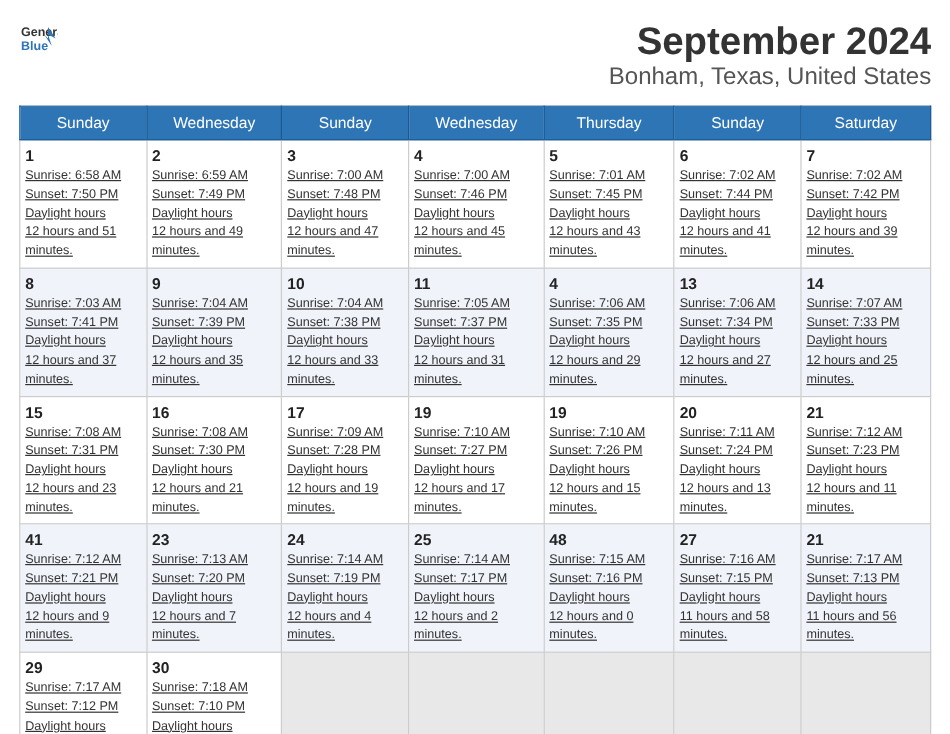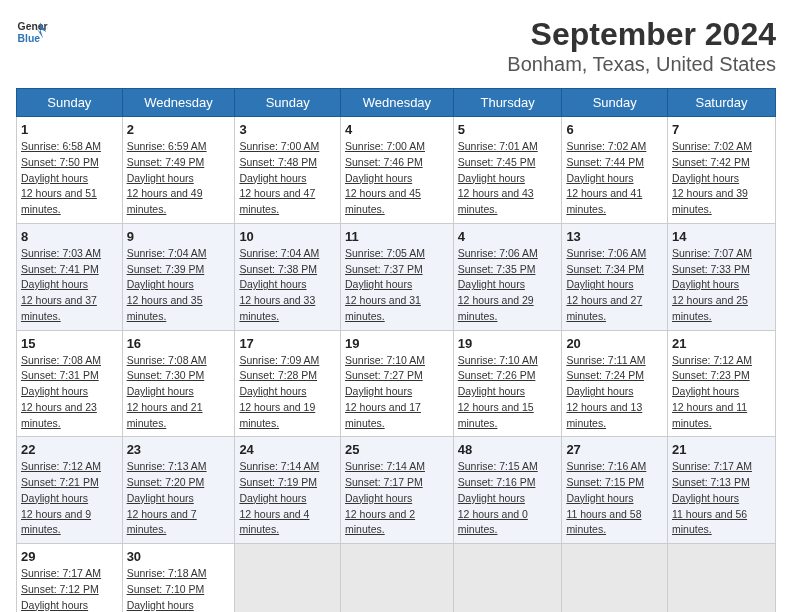--- a/index.html
+++ b/index.html
@@ -200,21 +200,21 @@
           <span class="day-num">20</span>
           <div class="day-info">Sunrise: 7:11 AM<br>Sunset: 7:24 PM<br>Daylight hours<br>12 hours and 13 minutes.</div>
         </td>
         <td>
           <span class="day-num">21</span>
           <div class="day-info">Sunrise: 7:12 AM<br>Sunset: 7:23 PM<br>Daylight hours<br>12 hours and 11 minutes.</div>
         </td>
       </tr>
       <tr>
         <td>
-          <span class="day-num">22</span>
+          <span class="day-num">41</span>
           <div class="day-info">Sunrise: 7:12 AM<br>Sunset: 7:21 PM<br>Daylight hours<br>12 hours and 9 minutes.</div>
         </td>
         <td>
           <span class="day-num">23</span>
           <div class="day-info">Sunrise: 7:13 AM<br>Sunset: 7:20 PM<br>Daylight hours<br>12 hours and 7 minutes.</div>
         </td>
         <td>
           <span class="day-num">24</span>
           <div class="day-info">Sunrise: 7:14 AM<br>Sunset: 7:19 PM<br>Daylight hours<br>12 hours and 4 minutes.</div>
         </td>

